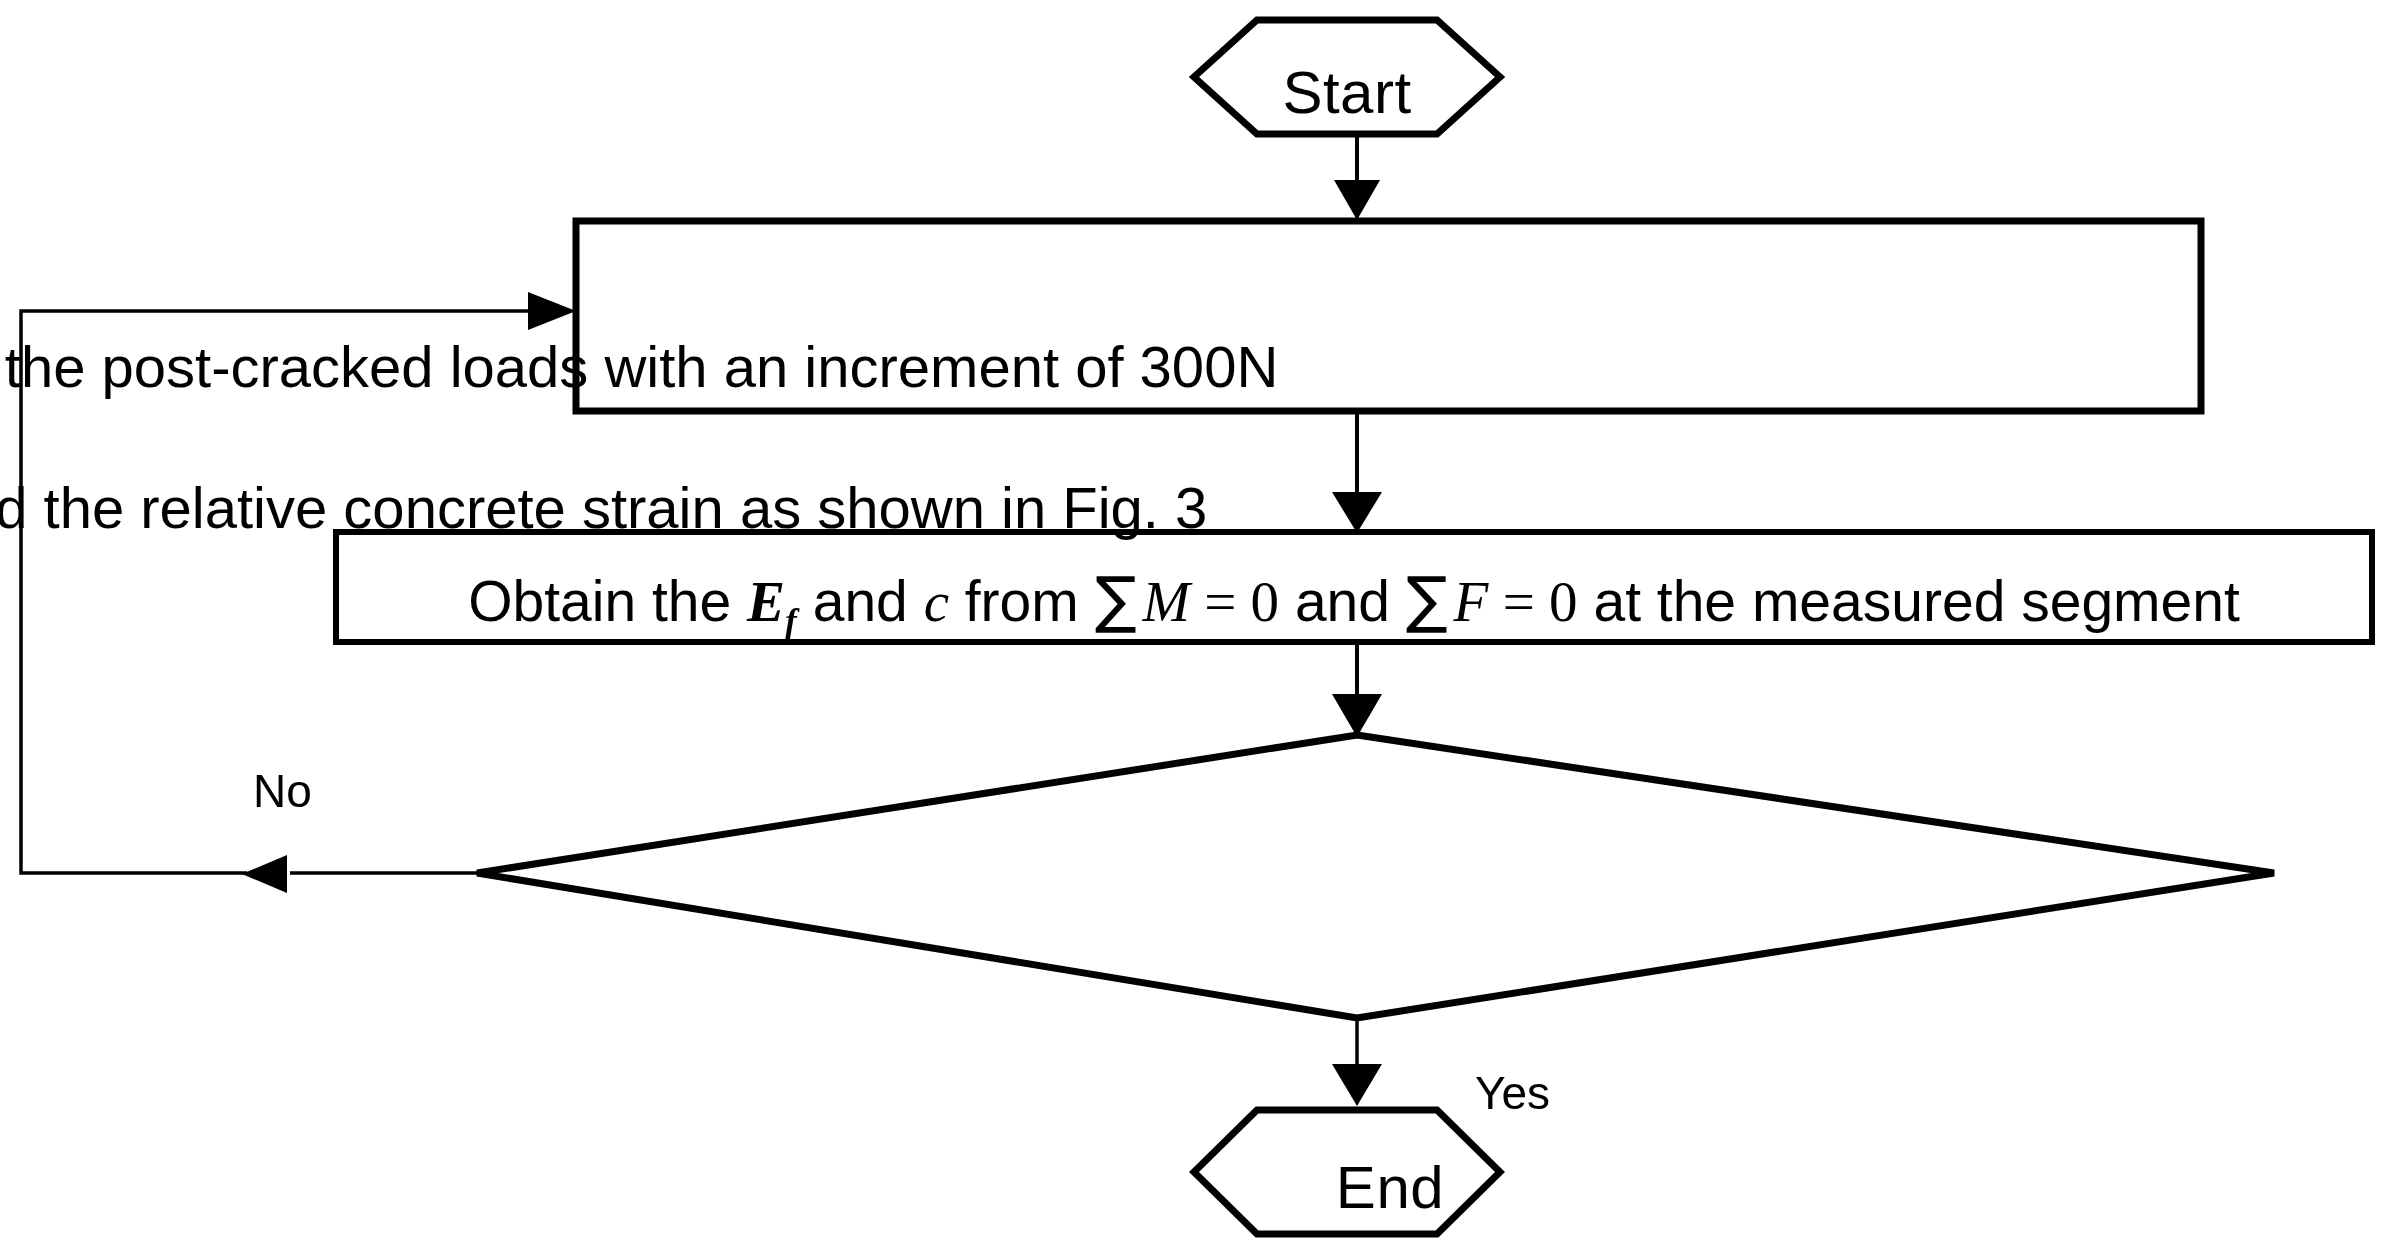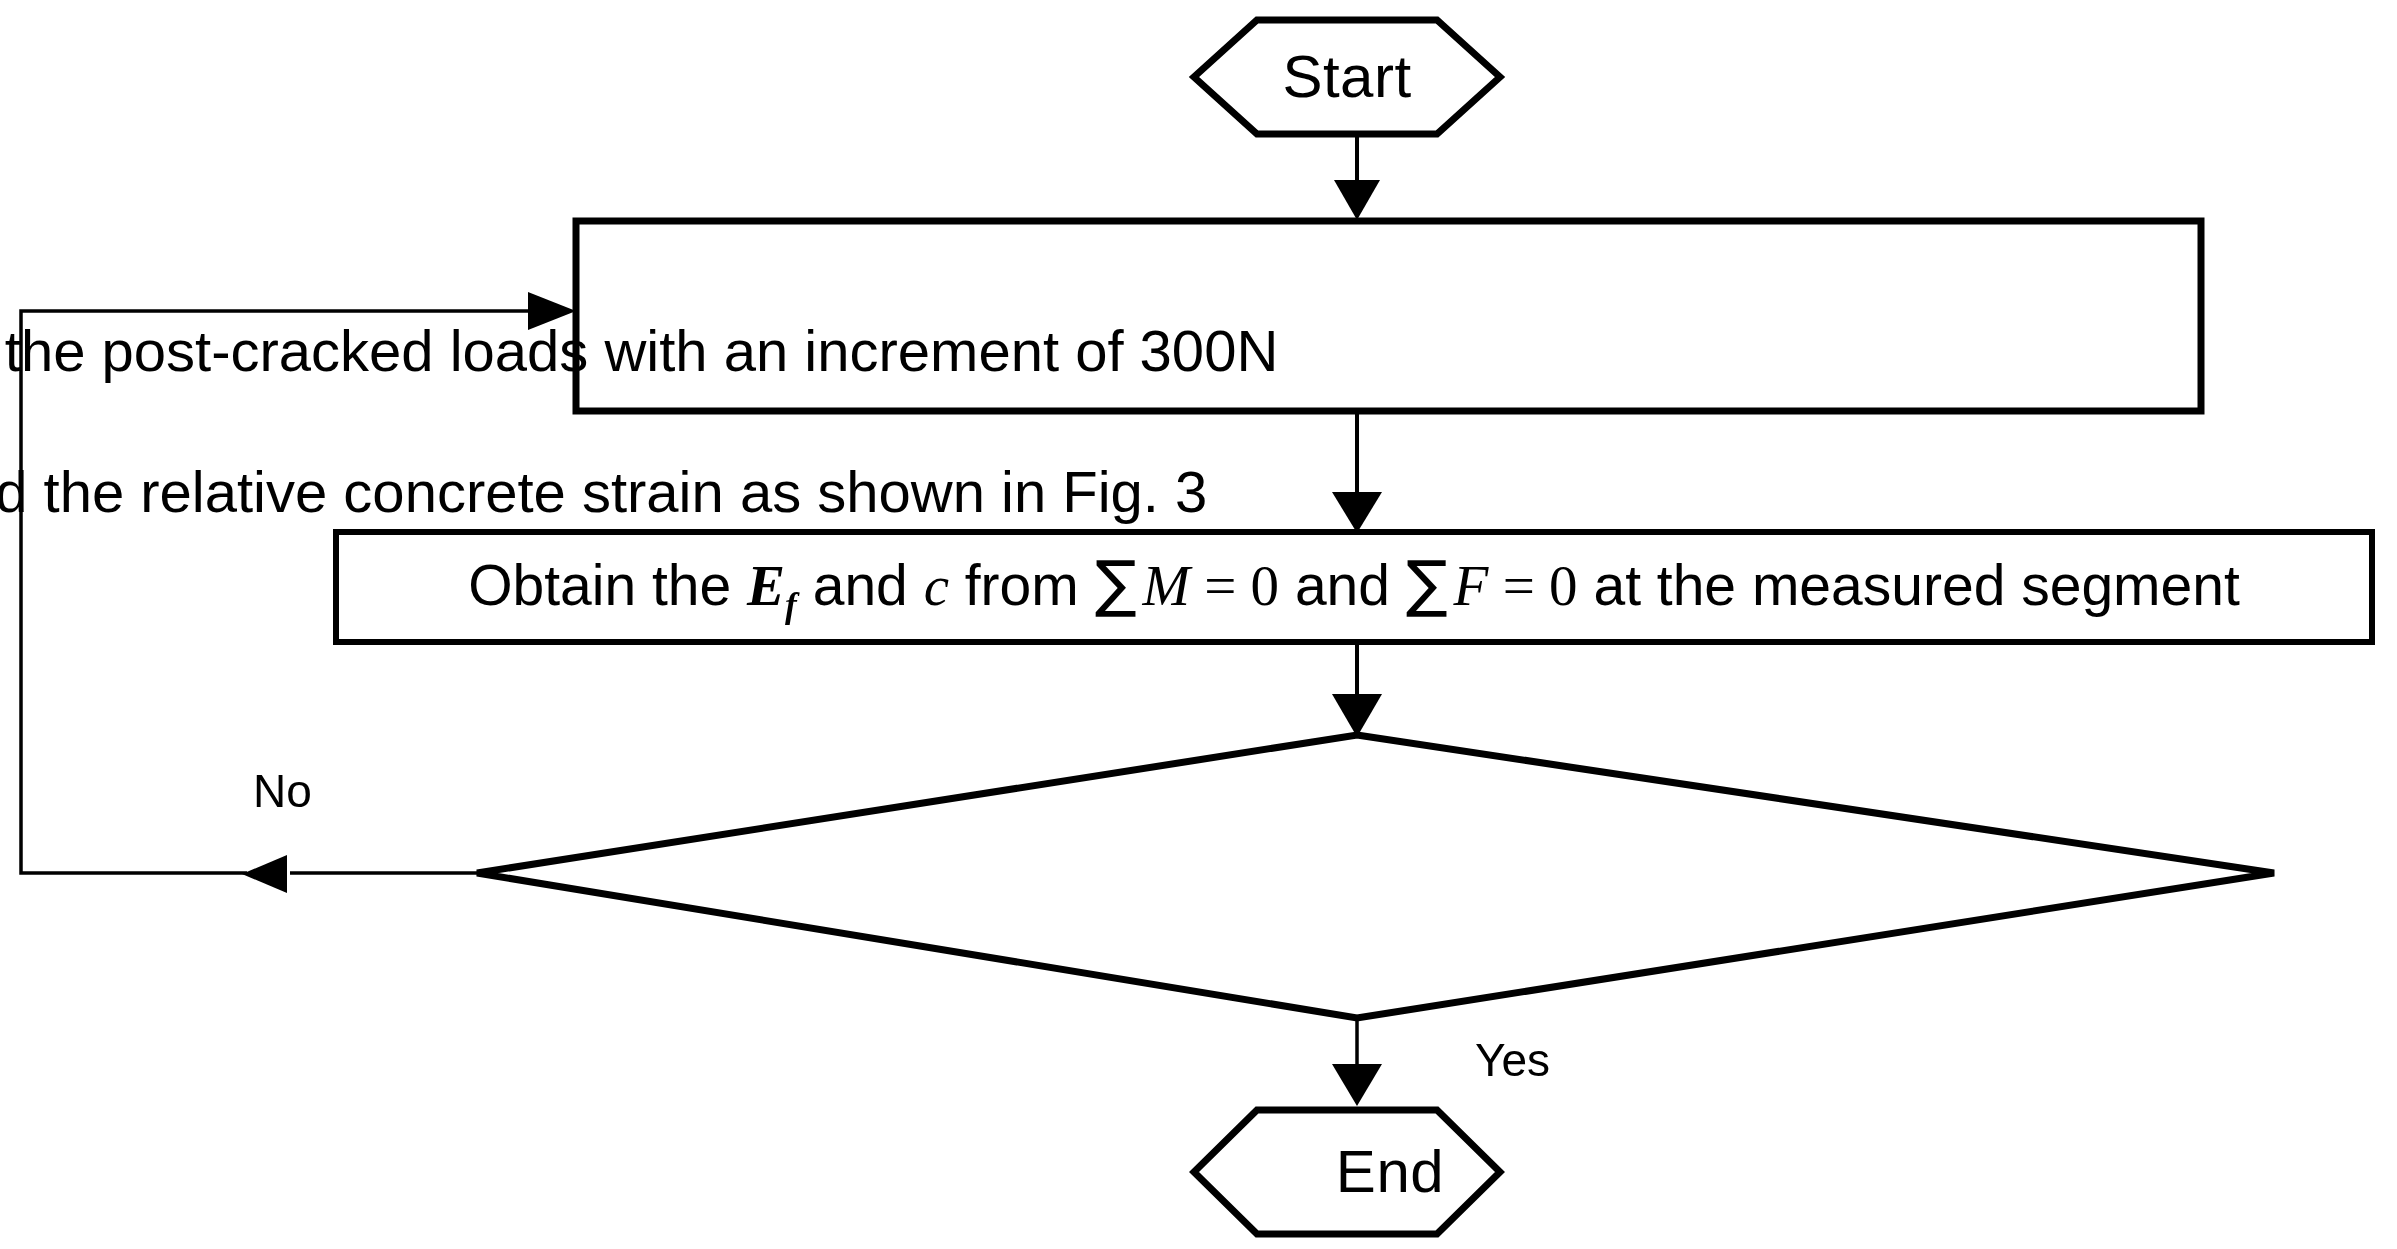--- a/index.html
+++ b/index.html
@@ -91,20 +91,21 @@
     font-weight: bold;
   }
   .eps {
     font-family: "DejaVu Sans", sans-serif;
     font-style: italic;
     font-weight: bold;
     font-size: 0.98em;
   }
   .center-x {
     transform: translateX(-50%);
+    margin-top: 16px;
   }
 </style>
 </head>
 <body>
 
 <div id="page">
 
   <svg id="flow-svg" viewBox="0 0 2397 1249">
 
     <polygon class="node-shape" points="1257,20 1437,20 1500,77 1437,134 1257,134 1194,77"></polygon>
@@ -142,17 +143,17 @@
     <div>and the relative concrete strain as shown in Fig. 3</div>
   </div>
 
   <div class="txt center-x" style="left:1354px; top:553px; font-size:57px; white-space:nowrap;">
     <span>Obtain the </span><span class="math-bold-italic">E</span><span class="sub-bold">f</span><span> and </span><span class="math-serif">c</span><span> from </span><span class="sum-sym">∑</span><span class="math-serif" style="margin-left:6px;">M</span><span class="math-serif" style="font-style:normal;"> = 0</span><span> and </span><span class="sum-sym">∑</span><span class="math-serif" style="margin-left:6px;">F</span><span class="math-serif" style="font-style:normal;"> = 0</span><span> at the measured segment</span>
   </div>
 
 
   <div class="txt edge-label" style="left:253px; top:768px;">No</div>
 
-  <div class="txt edge-label" style="left:1475px; top:1037px;">Yes</div>
+  <div class="txt edge-label" style="left:1475px; top:1070px;">Yes</div>
 
   <div class="txt terminal-label center-x" style="left:1390px; top:1142px;">End</div>
 
 </div>
 
 </body></html>

